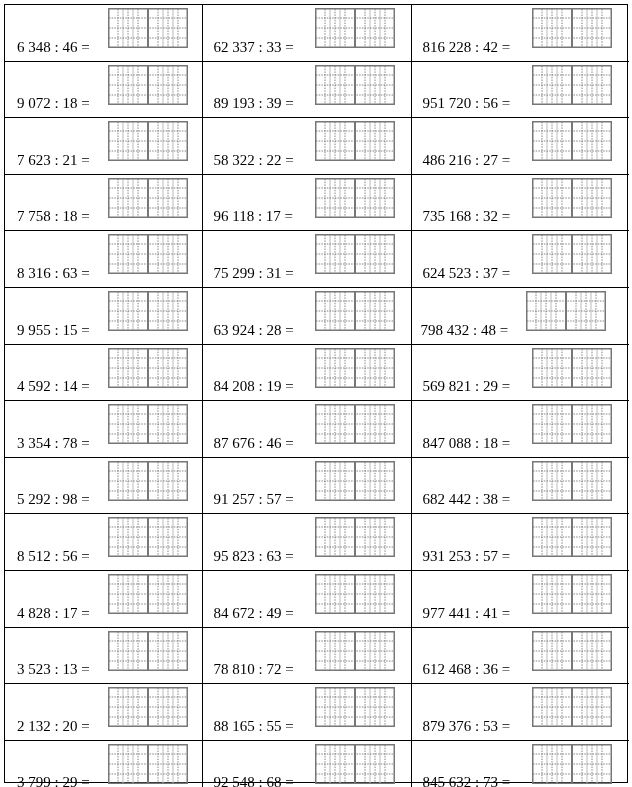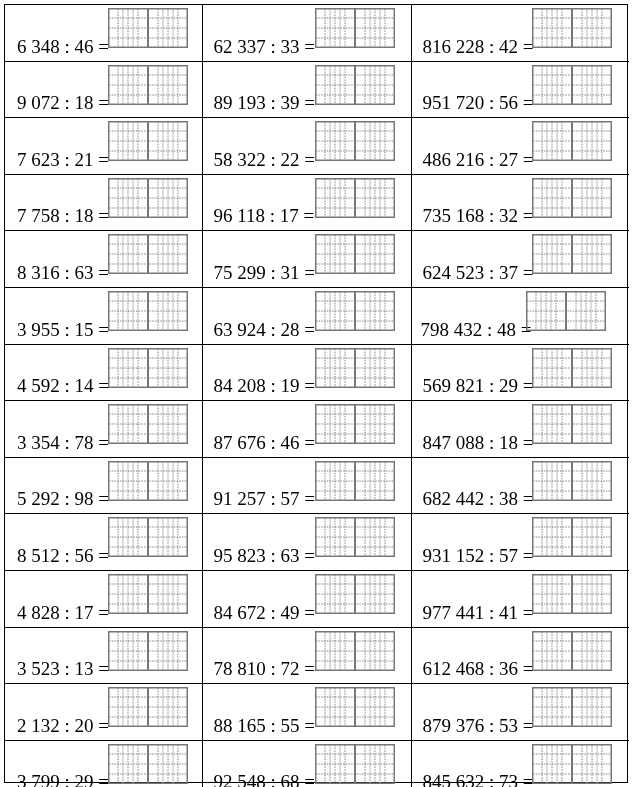--- a/index.html
+++ b/index.html
@@ -8,21 +8,21 @@
   .sheet { position: absolute; left: 4px; top: 4px; width: 624px; height: 779px;
            border: 1px solid #000; box-sizing: border-box; }
   table.grid { border-collapse: collapse; width: 100%; height: 100%; table-layout: fixed; }
   table.grid td { border: 1px solid #000; padding: 0; height: 55.6px; position: relative; vertical-align: bottom; }
   table.grid tr:first-child td { border-top: none; }
   table.grid tr:last-child td { border-bottom: none; }
   table.grid td:first-child { border-left: none; }
   table.grid td:last-child { border-right: none; }
   col.c1 { width: 197px; } col.c2 { width: 209px; } col.c3 { width: 218px; }
   .cell { position: absolute; left: 0; right: 0; top: 0; bottom: 0; }
-  .expr { position: absolute; bottom: 5px; font-size: 19px; line-height: 18px; white-space: nowrap; }
+  .expr { position: absolute; bottom: 5px; font-size: 15px; line-height: 18px; white-space: nowrap; }
   .c-1 .expr { left: 12px; } .c-2 .expr { left: 11px; } .c-3 .expr { left: 11px; text-align: right; }
   .box { position: absolute; top: 3px; width: 80px; height: 40px; }
   .c-1 .box { left: 103px; } .c-2 .box { left: 112px; } .c-3 .box { left: 120px; }
   .c-3.shift .expr { left: 9px; } .c-3.shift .box { left: 114px; }
   .box svg { display: block; }
 </style>
 </head>
 <body>
 
 <div class="sheet">
@@ -459,21 +459,21 @@
     <rect x="0.75" y="0.75" width="78.5" height="38.5" fill="none" stroke="#777" stroke-width="1.5"></rect>
     <line x1="40" y1="0.5" x2="40" y2="39.5" stroke="#777" stroke-width="2"></line>
   </svg>
 </div>
             </div>
           </td>
         </tr>
         <tr>
           <td>
             <div class="cell c-1">
-              <span class="expr">3 955 : 15 =</span>
+              <span class="expr">9 955 : 15 =</span>
               <div class="box">
   <svg width="80" height="40" viewBox="0 0 80 40">
     <g stroke="#cfcfcf" stroke-width="1.4">
       <line x1="15" y1="1" x2="15" y2="39"></line>
                     <line x1="25" y1="1" x2="25" y2="39"></line>
       <line x1="55" y1="1" x2="55" y2="39"></line>
                     <line x1="65" y1="1" x2="65" y2="39"></line>
     </g>
     <g stroke="#666" stroke-width="0.8" stroke-dasharray="1.5,1.2">
       <line x1="1" y1="10" x2="79" y2="10"></line>
@@ -859,21 +859,21 @@
                     <line x1="70" y1="1" x2="70" y2="39"></line>
     </g>
     <rect x="0.75" y="0.75" width="78.5" height="38.5" fill="none" stroke="#777" stroke-width="1.5"></rect>
     <line x1="40" y1="0.5" x2="40" y2="39.5" stroke="#777" stroke-width="2"></line>
   </svg>
 </div>
             </div>
           </td>
           <td>
             <div class="cell c-3">
-              <span class="expr">931 152 : 57 =</span>
+              <span class="expr">931 253 : 57 =</span>
               <div class="box">
   <svg width="80" height="40" viewBox="0 0 80 40">
     <g stroke="#cfcfcf" stroke-width="1.4">
       <line x1="15" y1="1" x2="15" y2="39"></line>
                     <line x1="25" y1="1" x2="25" y2="39"></line>
       <line x1="55" y1="1" x2="55" y2="39"></line>
                     <line x1="65" y1="1" x2="65" y2="39"></line>
     </g>
     <g stroke="#666" stroke-width="0.8" stroke-dasharray="1.5,1.2">
       <line x1="1" y1="10" x2="79" y2="10"></line>

